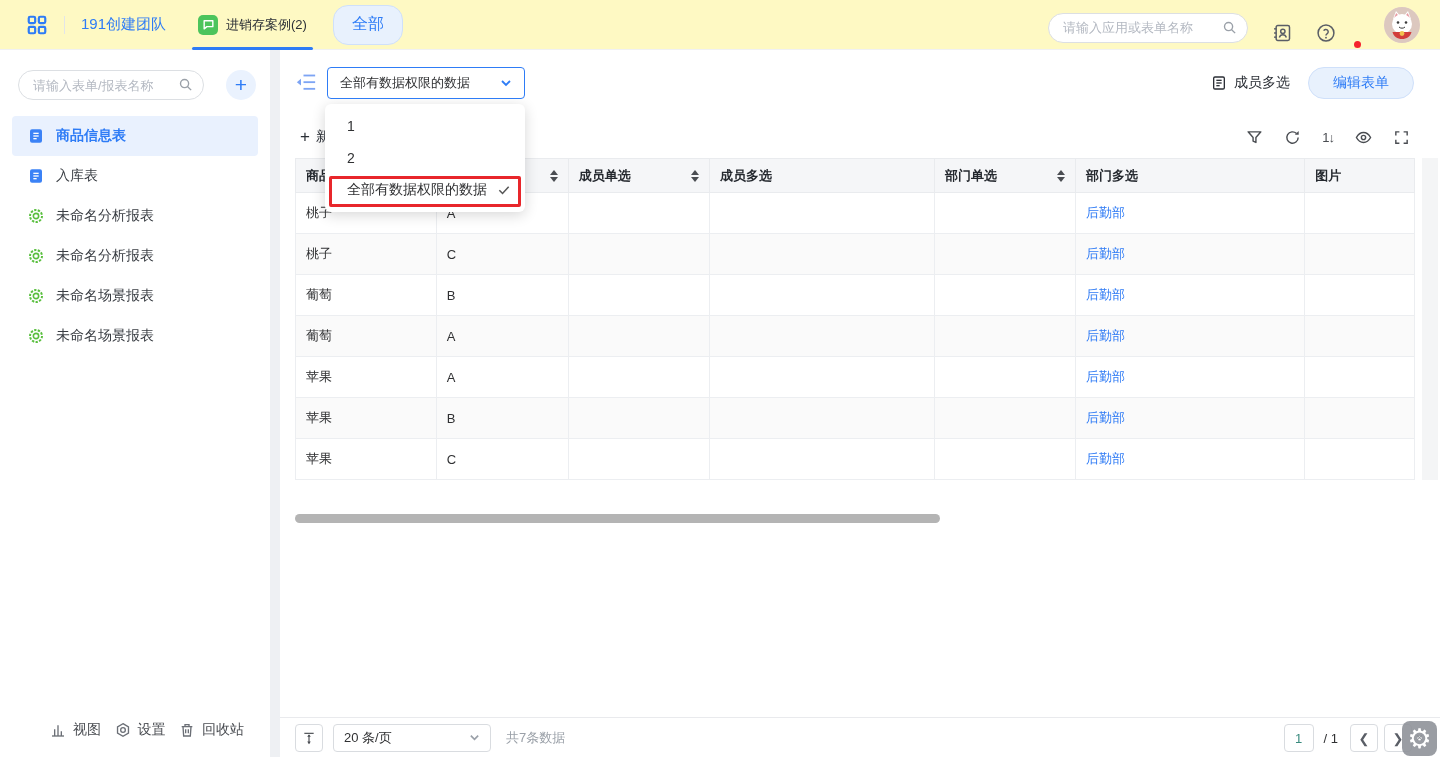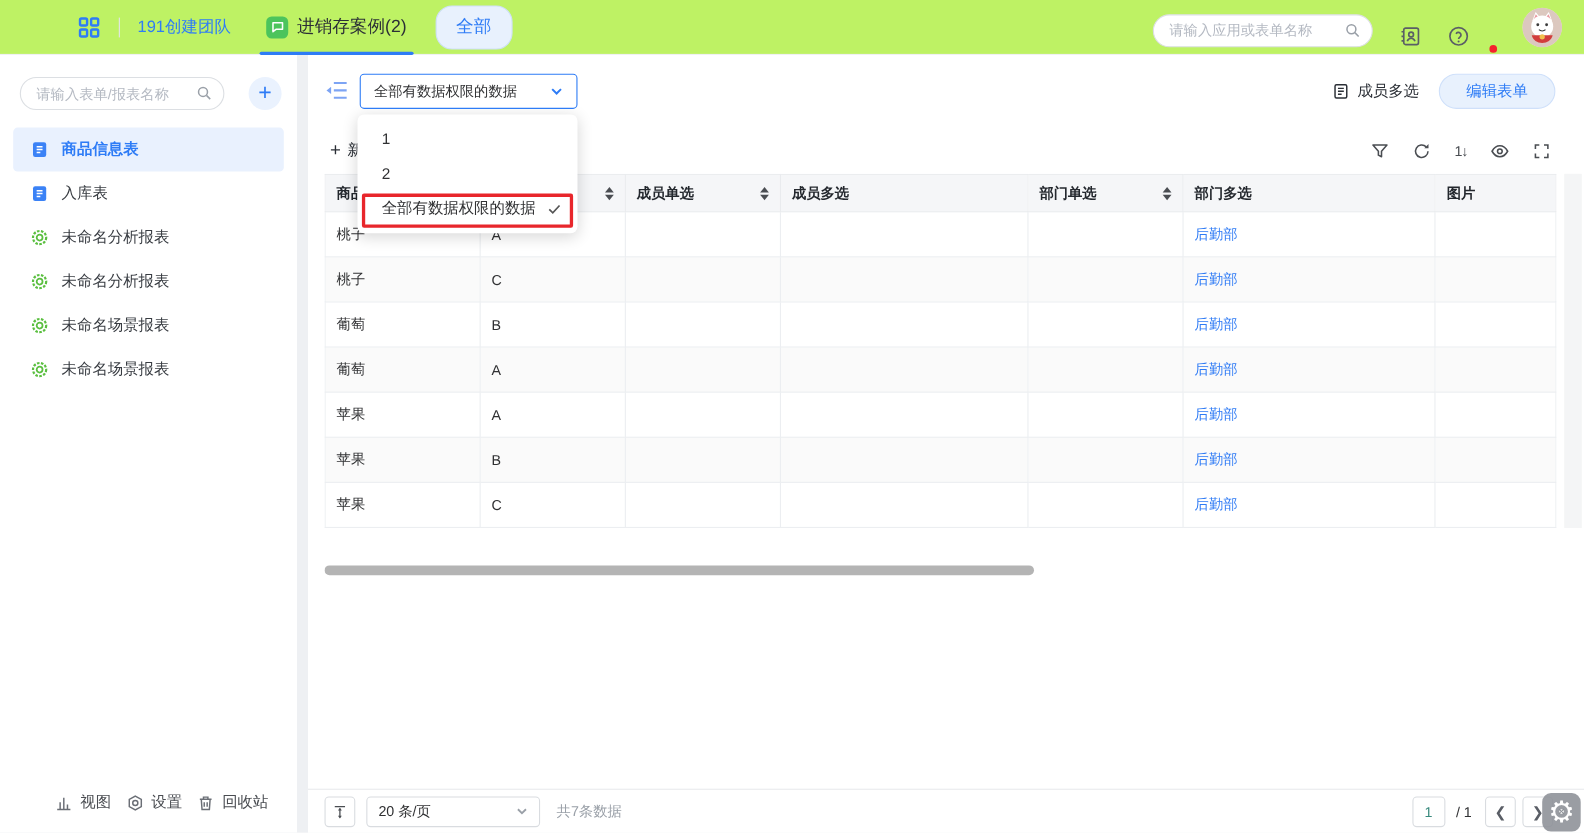--- a/index.html
+++ b/index.html
@@ -1,28 +1,28 @@
 <!DOCTYPE html>
 <html><head>
 <meta charset="utf-8">
 <style>
   * { margin:0; padding:0; box-sizing:border-box; }
   html,body { width:1440px; height:757px; overflow:hidden; }
   body { font-family:"Liberation Sans","DejaVu Sans",sans-serif; background:#eef0f3; color:#303133; font-size:13px; }
   .page { position:relative; width:1440px; height:757px; }
 
   
-  .navbar { position:absolute; top:0; left:0; right:0; height:50px; background:#bef264; display:flex; align-items:center; justify-content:space-between; z-index:40; border-bottom:1px solid #f0f1f3;padding-left:44px; }
+  .navbar { position:absolute; top:0; left:0; right:0; height:50px; background:#fef9c3; display:flex; align-items:center; justify-content:space-between; z-index:40; border-bottom:1px solid #f0f1f3; }
   .nav-left { display:flex; align-items:center; height:50px; padding-left:26px; }
   .grid-icon { width:22px; height:22px; color:#2e7cf6; cursor:pointer; }
   .nav-divider { width:1px; height:18px; background:#e3e5e8; margin:0 16px; }
   .team-name { color:#2e7cf6; font-size:15px; cursor:pointer; white-space:nowrap; }
   .app-tab { position:relative; display:flex; align-items:center; height:50px; margin-left:32px; cursor:pointer; }
   .app-tab-icon { width:20px; height:20px; border-radius:5px; background:#4cc45c; display:flex; align-items:center; justify-content:center; margin-right:8px; }
-  .app-tab-label { font-size:16px; color:#2b2f36; }
+  .app-tab-label { font-size:13px; color:#2b2f36; }
   .tab-underline { position:absolute; left:-6px; right:-6px; bottom:0; height:3px; background:#2e7cf6; border-radius:2px; }
   .all-pill { margin-left:26px; height:40px; padding:0 18px; border-radius:15px; background:#e8f1fd; border:1px solid #cfe0fa; color:#2e7cf6; font-size:16px; display:flex; align-items:center; cursor:pointer; }
   .nav-right { display:flex; align-items:flex-end; padding-right:20px; gap:24px; }
   .nav-search { position:relative; width:200px; height:30px; }
   .nav-search input, .side-search input { width:100%; height:100%; border:1px solid #dcdfe3; border-radius:15px; padding:0 30px 0 14px; font-size:13px; color:#303133; outline:none; background:#fff; font-family:inherit; }
   .nav-search input::placeholder, .side-search input::placeholder { color:#b4b9c2; }
   .search-glyph { position:absolute; right:11px; top:7px; width:15px; height:15px; color:#9aa0a8; }
   .navicon { width:20px; height:20px; color:#5a5e66; cursor:pointer; position:relative; }
   .bell-wrap { position:relative; cursor:pointer; }
   .bell-dot { position:absolute; top:-2px; right:-1px; width:7px; height:7px; border-radius:50%; background:#f5222d; }

